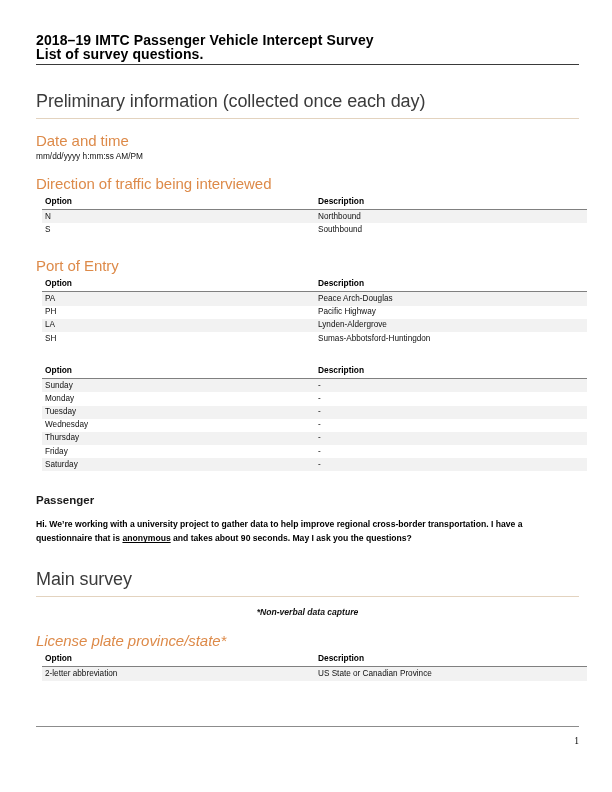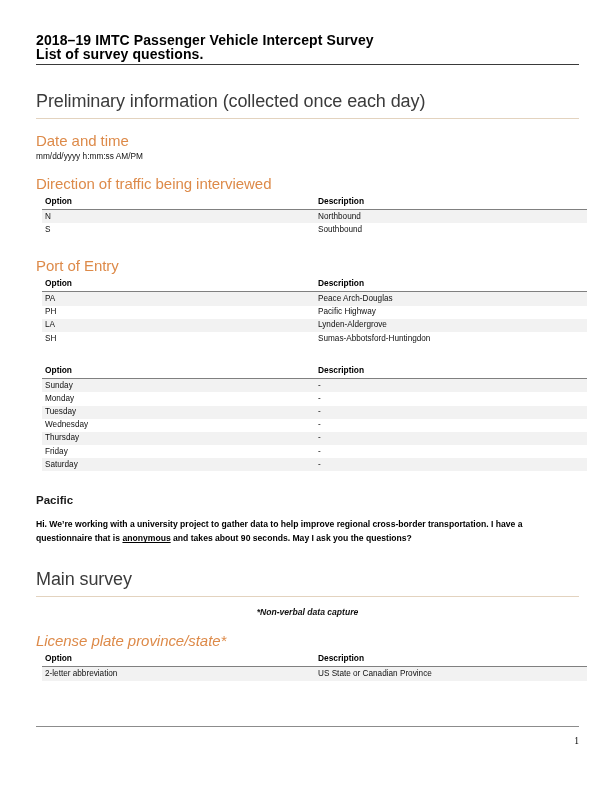--- a/index.html
+++ b/index.html
@@ -260,21 +260,21 @@
       </tr>
       <tr class="shaded">
         <td>Saturday</td>
         <td>-</td>
       </tr>
     </tbody>
   </table>
 
   <div class="spacer-lg"></div>
 
-  <h3 class="h3">Pacific</h3>
+  <h3 class="h3">Passenger</h3>
   <div style="height:9px"></div>
   <p class="body-bold"><span>Hi. We’re working with a university project to gather data to help improve regional cross-border transportation. I have a questionnaire that is </span><u>anonymous</u><span> and takes about 90 seconds. May I ask you the questions?</span></p>
 
   <h1 class="h1" style="margin-top:22px">Main survey</h1>
 
   <div style="height:9px"></div>
   <p class="note-italic">*Non-verbal data capture</p>
 
   <h2 class="h2 italic" style="margin-top:14px">License plate province/state*</h2>
   <table class="opt-table">

